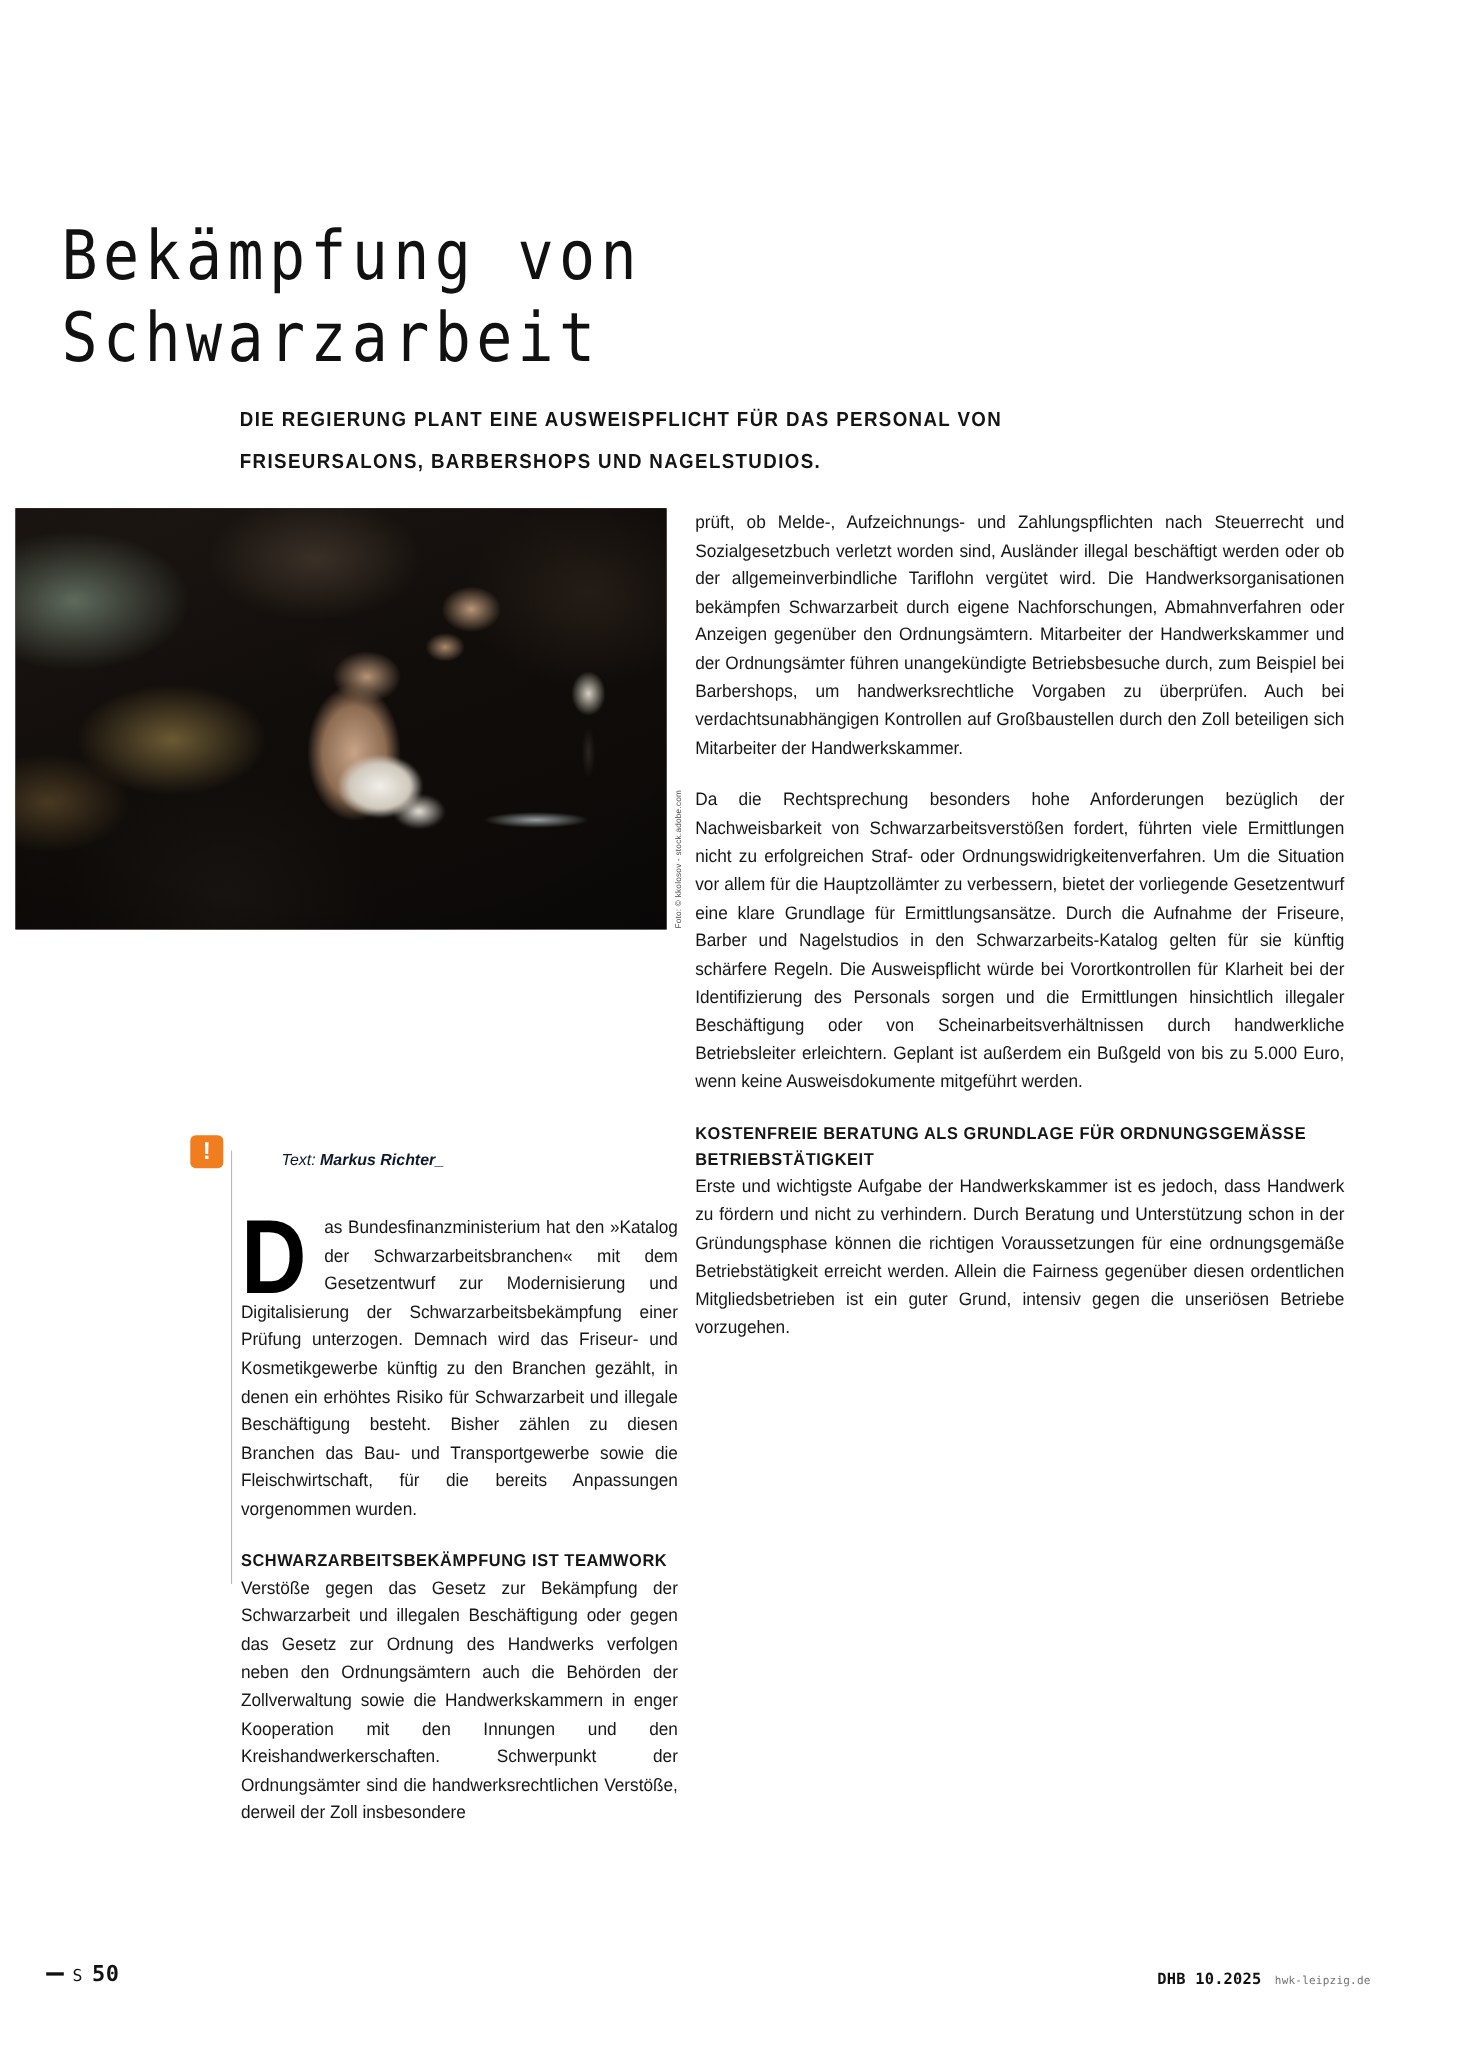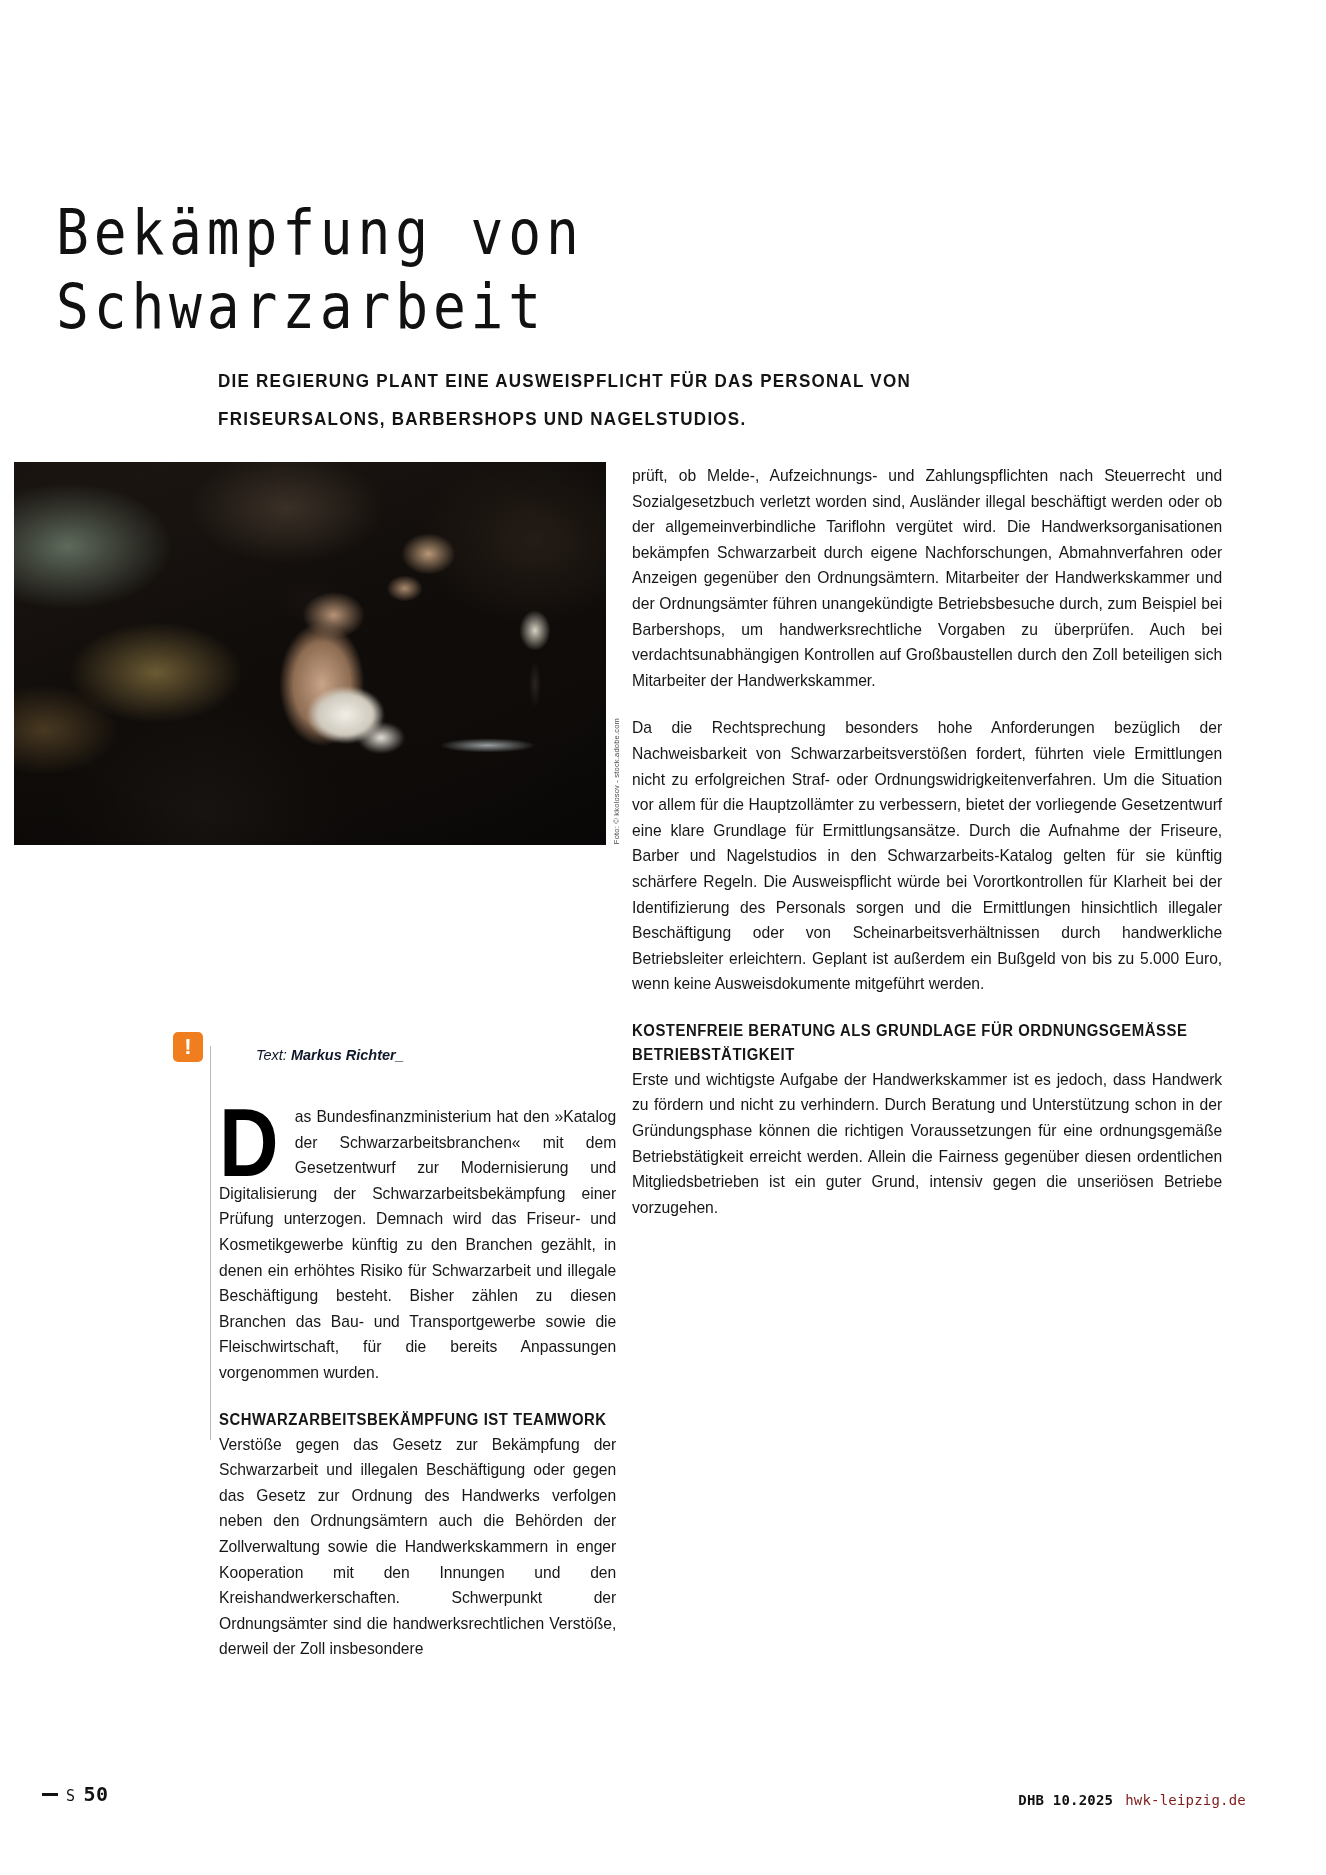--- a/index.html
+++ b/index.html
@@ -253,21 +253,21 @@
   #footer-right {
     position: absolute;
     right: 80px;
     top: 1792px;
     display: flex;
     align-items: baseline;
     gap: 12px;
     font-family: "DejaVu Sans Mono", "Liberation Mono", monospace;
   }
   #footer-right .f-issue { font-size: 14px; font-weight: bold; color: #111111; letter-spacing: 0.2px; text-align: right; }
-  #footer-right .f-url { font-size: 14px; color: #7f1d1d; letter-spacing: 0.2px; }
+  #footer-right .f-url { font-size: 10px; color: #737373; letter-spacing: 0.2px; }
 </style>
 </head>
 <body>
 
 <div id="page">
 
   <div id="title-block">
     <div class="title-line">Bekämpfung von</div>
     <div class="title-line">Schwarzarbeit</div>
   </div>

